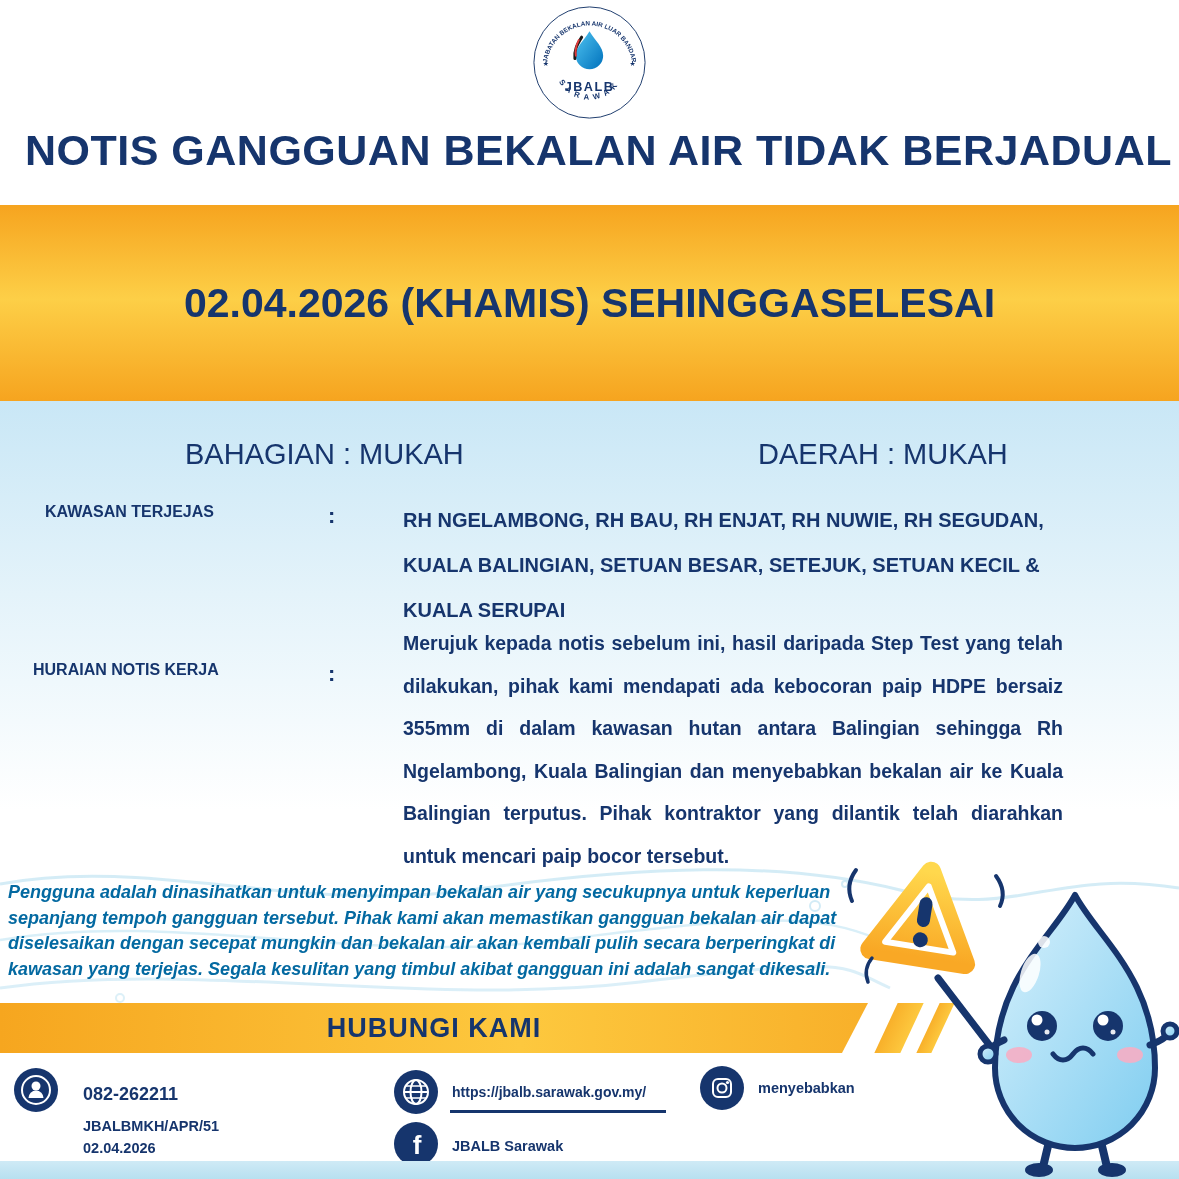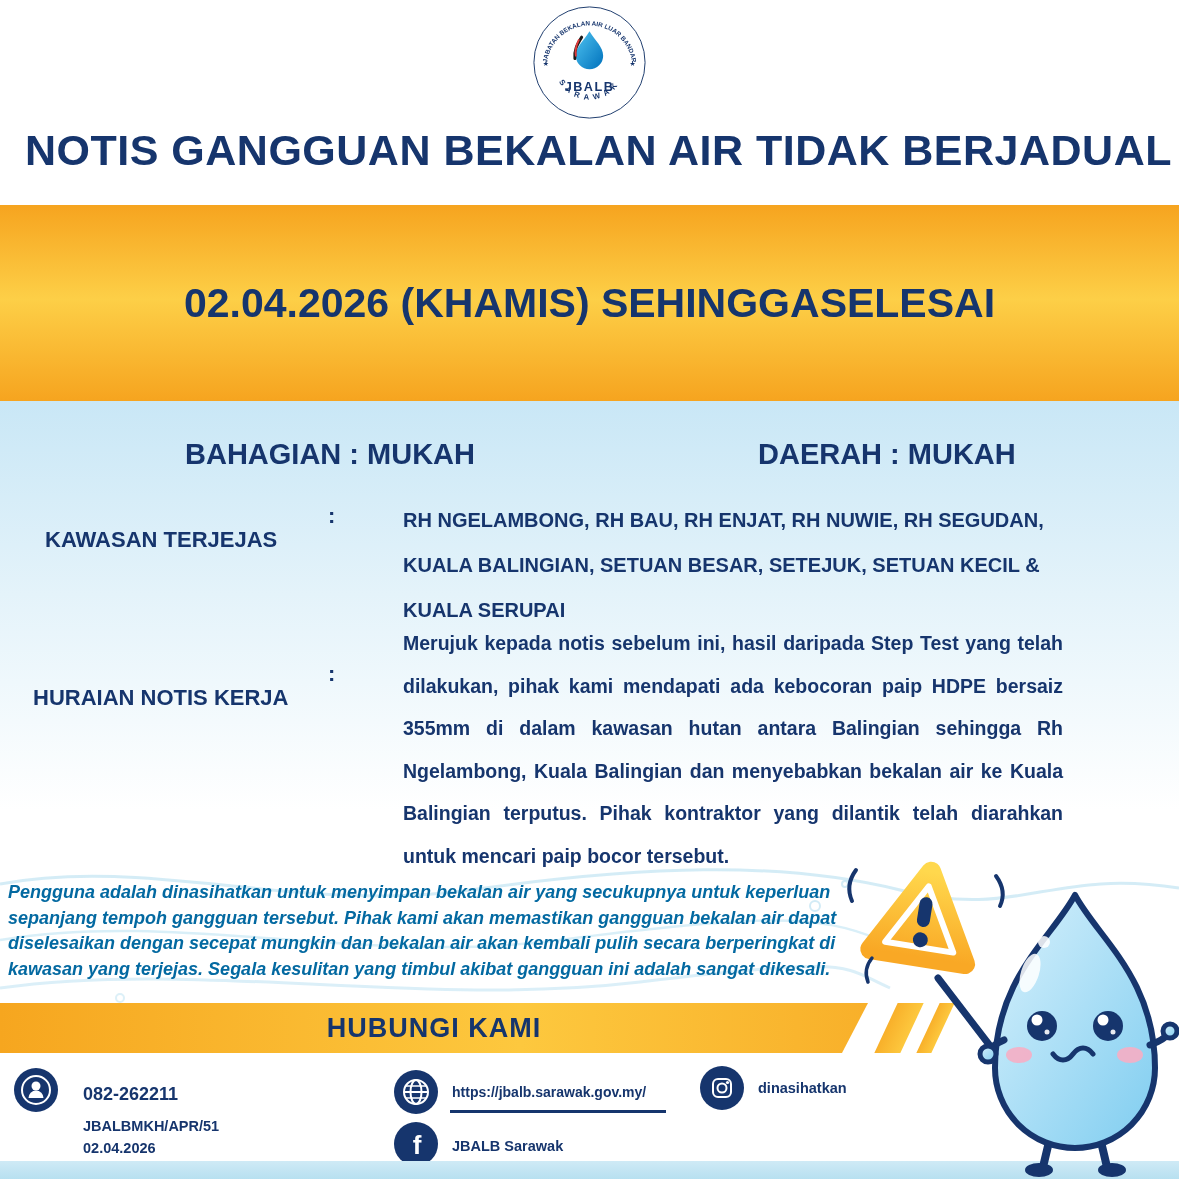--- a/index.html
+++ b/index.html
@@ -26,22 +26,22 @@
     display:flex;align-items:center;justify-content:center;
   }
   .date-banner span{
     font-size:41px;font-weight:bold;color:var(--navy);line-height:64px;text-align:center;
   }
   
   .main-bg{
     position:absolute;top:401px;left:0;width:100%;height:602px;
     background:linear-gradient(180deg,#c9e7f6 0%,#e4f3fa 32%,#ffffff 68%,#ffffff 100%);
   }
-  .region-label{font-size:29px;font-weight:bold;color:var(--navy);position:absolute;}
-  .field-label{font-size:22px;font-weight:bold;color:var(--navy);position:absolute;margin-top:24px;}
+  .region-label{font-size:29px;font-weight:normal;color:var(--navy);position:absolute;}
+  .field-label{font-size:16px;font-weight:bold;color:var(--navy);position:absolute;}
   .field-colon{font-size:22px;font-weight:bold;color:var(--navy);position:absolute;}
   .kawasan-value{
     position:absolute;left:403px;top:498px;width:648px;
     font-size:20px;font-weight:bold;color:var(--navy);line-height:45px;
   }
   .huraian-value{
     position:absolute;left:403px;top:622px;width:660px;
     font-size:19.5px;font-weight:bold;color:var(--navy);line-height:42.5px;text-align:justify;
   }
   .advisory{
@@ -167,21 +167,21 @@
     <text x="23" y="32" font-family="Liberation Sans, sans-serif" font-size="26" font-weight="bold" fill="#ffffff" text-anchor="middle">f</text>
   </svg>
   <span class="footer-text" style="left:452px;top:1138px;font-size:14.5px;">JBALB Sarawak</span>
 
   <svg class="footer-icon" style="left:700px;top:1066px;" viewBox="0 0 44 44">
     <circle cx="22" cy="22" r="22" fill="#16356d"></circle>
     <rect x="13" y="13" width="18" height="18" rx="5" fill="none" stroke="#ffffff" stroke-width="2"></rect>
     <circle cx="22" cy="22" r="4.5" fill="none" stroke="#ffffff" stroke-width="2"></circle>
     <circle cx="27.5" cy="16.5" r="1.6" fill="#ffffff"></circle>
   </svg>
-  <span class="footer-text" style="left:758px;top:1080px;font-size:14.5px;">dinasihatkan</span>
+  <span class="footer-text" style="left:758px;top:1080px;font-size:14.5px;">menyebabkan</span>
 
   <div class="bottom-strip"></div>
 
   <svg class="mascot-svg" viewBox="0 0 349 339">
     <defs>
       <linearGradient id="gBody" x1="0" y1="0" x2="1" y2="1">
         <stop offset="0" stop-color="#d8f1fc"></stop>
           <stop offset="1" stop-color="#7fcdf0"></stop>
       </linearGradient>
       <linearGradient id="gTri" x1="0" y1="0" x2="0" y2="1">

